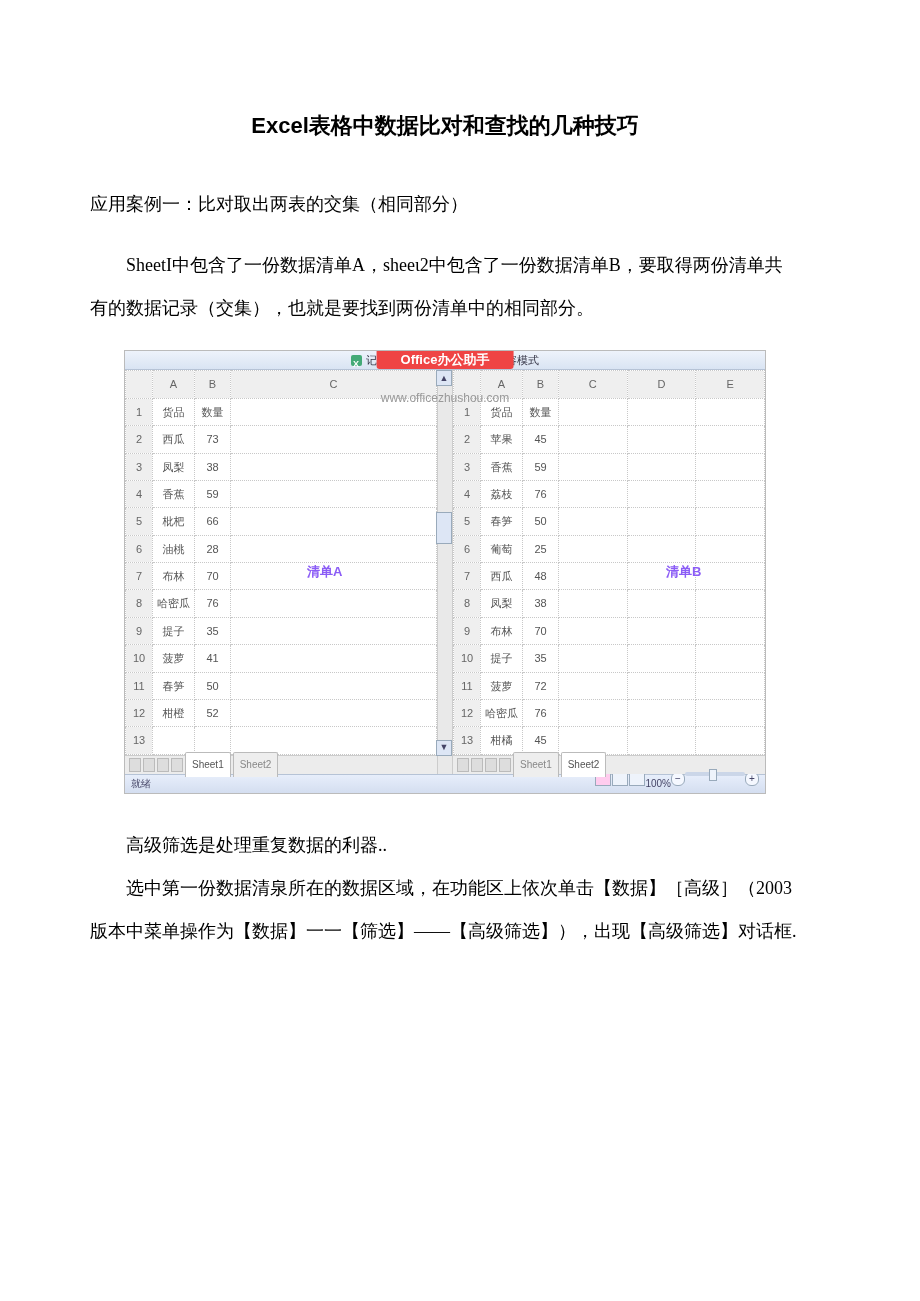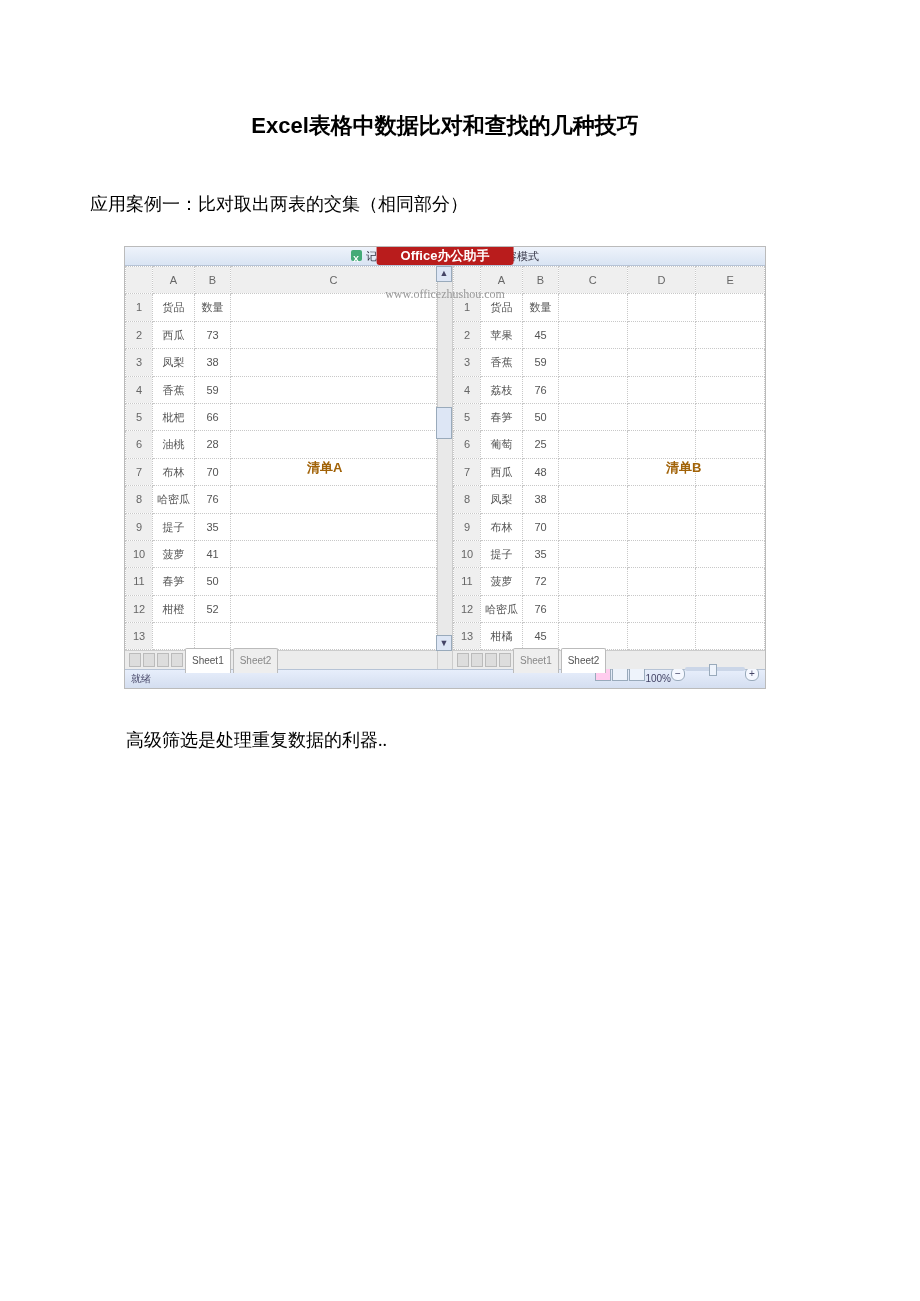--- a/index.html
+++ b/index.html
@@ -61,34 +61,34 @@
   .mini-x-icon::before{
     content:"X";position:absolute;left:2px;top:-1px;font-size:9px;color:#fff;font-weight:bold;
   }
   .office-banner {
     position: absolute;
     top: 0; left: 50%;
     transform: translateX(-50%);
     height: 18px;
     line-height: 18px;
     padding: 0 24px;
-    background: #b91c1c;
+    background: #ef4444;
     color: #fff;
     font-weight: bold;
     font-size: 13px;
     font-family: Arial, "SimHei", sans-serif;
     border-radius: 0 0 3px 3px;
     white-space: nowrap;
     z-index: 5;
   }
   .watermark-url {
     position:absolute;
     top:33px;left:50%;transform:translateX(-50%);
     font-size:12px;color:#999;
-    font-family: Liberation Serif, serif;
+    font-family: Liberation Sans, sans-serif;
     z-index:5;
   }
   .sheets {
     display: flex;
     position: relative;
   }
   .sheet {
     flex: 1;
     min-width: 0;
     position: relative;
@@ -122,21 +122,21 @@
   table.grid th.rowh {
     width: 22px;
     background:#efefef;
     color:#666;
   }
   table.grid td.rowh {
     background:#efefef;color:#666;width:22px;
   }
   .colA{width:42px;} .colB{width:36px;} .colC,.colD,.colE{width:auto;}
   .label-blue {
-    color: #a16207;
+    color: #8b5cf6;
     font-weight: bold;
     font-size: 13px;
     position: absolute;
     top: 50%;
     left: 60%;
     transform: translate(-15%,-50%);
     pointer-events:none;
   }
   .sheet-tabs {
     height: 18px;
@@ -180,20 +180,21 @@
 
 <div class="page">
 
   <div class="title">
     <span class="latin">Excel</span><span>表格中数据比对和查找的几种技巧</span>
   </div>
 
 
   <p class="para-ni">应用案例一：比对取出两表的交集（相同部分）</p>
 
+  <p class="para">SheetI中包含了一份数据清单A，sheeι2中包含了一份数据清单B，要取得两份清单共有的数据记录（交集），也就是要找到两份清单中的相同部分。</p>
 
   <div class="figure-wrap">
     <div class="fig-titlebar">
       <span class="left">
         <span class="mini-x-icon"></span>
         <span>记录清单比对-2 [兼容模式]</span>
       </span>
       <span>兼容模式</span>
     </div>
     <div class="office-banner">Office办公助手</div>
@@ -468,14 +469,15 @@
         <span class="zoom-slider"></span>
         <span class="zoom-btn">+</span>
       </span>
     </div>
 
   </div>
 
 
   <p class="para">高级筛选是处理重复数据的利器..</p>
 
+  <p class="para">选中第一份数据清泉所在的数据区域，在功能区上依次单击【数据】［高级］（2003版本中菜单操作为【数据】一一【筛选】——【高级筛选】），出现【高级筛选】对话框.</p>
 
 </div>
 
 </body></html>

